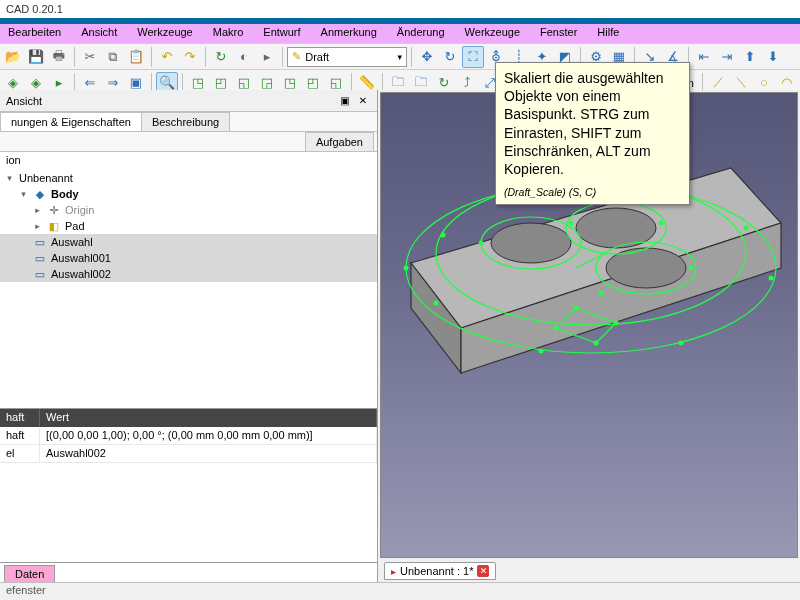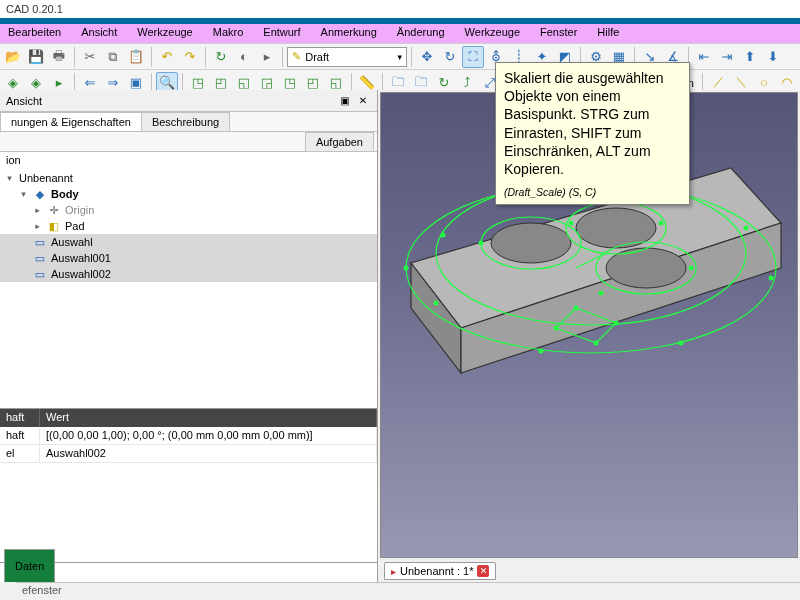--- a/index.html
+++ b/index.html
@@ -32,31 +32,31 @@
   .indent-2 { padding-left: 32px; }
   .props { flex: 1; display: flex; flex-direction: column; border-top: 1px solid #999; margin-top: 40px; }
   .props-head { display: flex; background: #454545; color: #fff; height: 18px; }
   .props-head .col { padding: 2px 6px; border-right: 1px solid #666; }
   .props-head .col:first-child { width: 40px; }
   .props-row { display: flex; height: 18px; border-bottom: 1px solid #e8e8e8; }
   .props-row .col { padding: 2px 6px; border-right: 1px solid #e8e8e8; overflow: hidden; white-space: nowrap; }
   .props-row .col:first-child { width: 40px; }
   .props-row .col:last-child { flex: 1; }
   .bottom-tabs { height: 20px; border-top: 1px solid #999; display: flex; align-items: flex-end; padding: 0 4px; }
-  .bottom-tab { padding: 10px 10px; border: 1px solid #999; border-bottom: none; background: #15803d; font-size: 11px; cursor: default; }
+  .bottom-tab { padding: 2px 10px; border: 1px solid #999; border-bottom: none; background: #f9a8d4; font-size: 11px; cursor: default; }
   .viewport { flex: 1; background: #f0f0f0; position: relative; }
   .scene { position: absolute; top: 2px; left: 2px; right: 2px; bottom: 24px; background: linear-gradient(#555577 0%, #6a6a8c 40%, #9898b5 100%); overflow: hidden; border: 1px solid #888; }
   .doc-tabs { position: absolute; bottom: 0; left: 2px; right: 2px; height: 22px; background: #f0f0f0; display: flex; align-items: center; padding: 0 4px; gap: 4px; }
   .doc-tab { display: flex; align-items: center; gap: 4px; padding: 2px 6px; border: 1px solid #999; background: #fff; border-radius: 2px 2px 0 0; cursor: default; }
   .doc-tab .close { width: 12px; height: 12px; background: #d83b3b; color: #fff; display: flex; align-items: center; justify-content: center; font-size: 9px; border-radius: 2px; }
   .tooltip { position: absolute; left: 495px; top: 62px; width: 195px; background: #ffffe1; border: 1px solid #808080; padding: 6px 8px; box-shadow: 2px 2px 4px rgba(0,0,0,.3); z-index: 100; }
   .tooltip .tt-title { font-weight: bold; margin-bottom: 4px; font-size: 11px; }
   .tooltip .tt-body { font-size: 14px; line-height: 1.3; margin-bottom: 8px; }
   .tooltip .tt-cmd { font-style: italic; font-size: 10.5px; }
-  .statusbar { position: absolute; bottom: 0; left: 16px; right: 0; height: 18px; background: #f0f0f0; border-top: 1px solid #c0c0c0; padding: 1px 6px; font-size: 11px; color: #555; }
+  .statusbar { position: absolute; bottom: 0; left: 0; right: 0; height: 18px; background: #f0f0f0; border-top: 1px solid #c0c0c0; padding: 1px 6px; font-size: 11px; color: #555; }
   svg.block { position: absolute; top: 0; left: 0; }
   .i-blue { color: #2b6fb5; }
   .i-green { color: #2e8b2e; }
   .i-yellow { color: #c9a800; }
   .i-red { color: #c03030; }
   .i-gray { color: #666; }
 </style>
 </head>
 <body>
 

